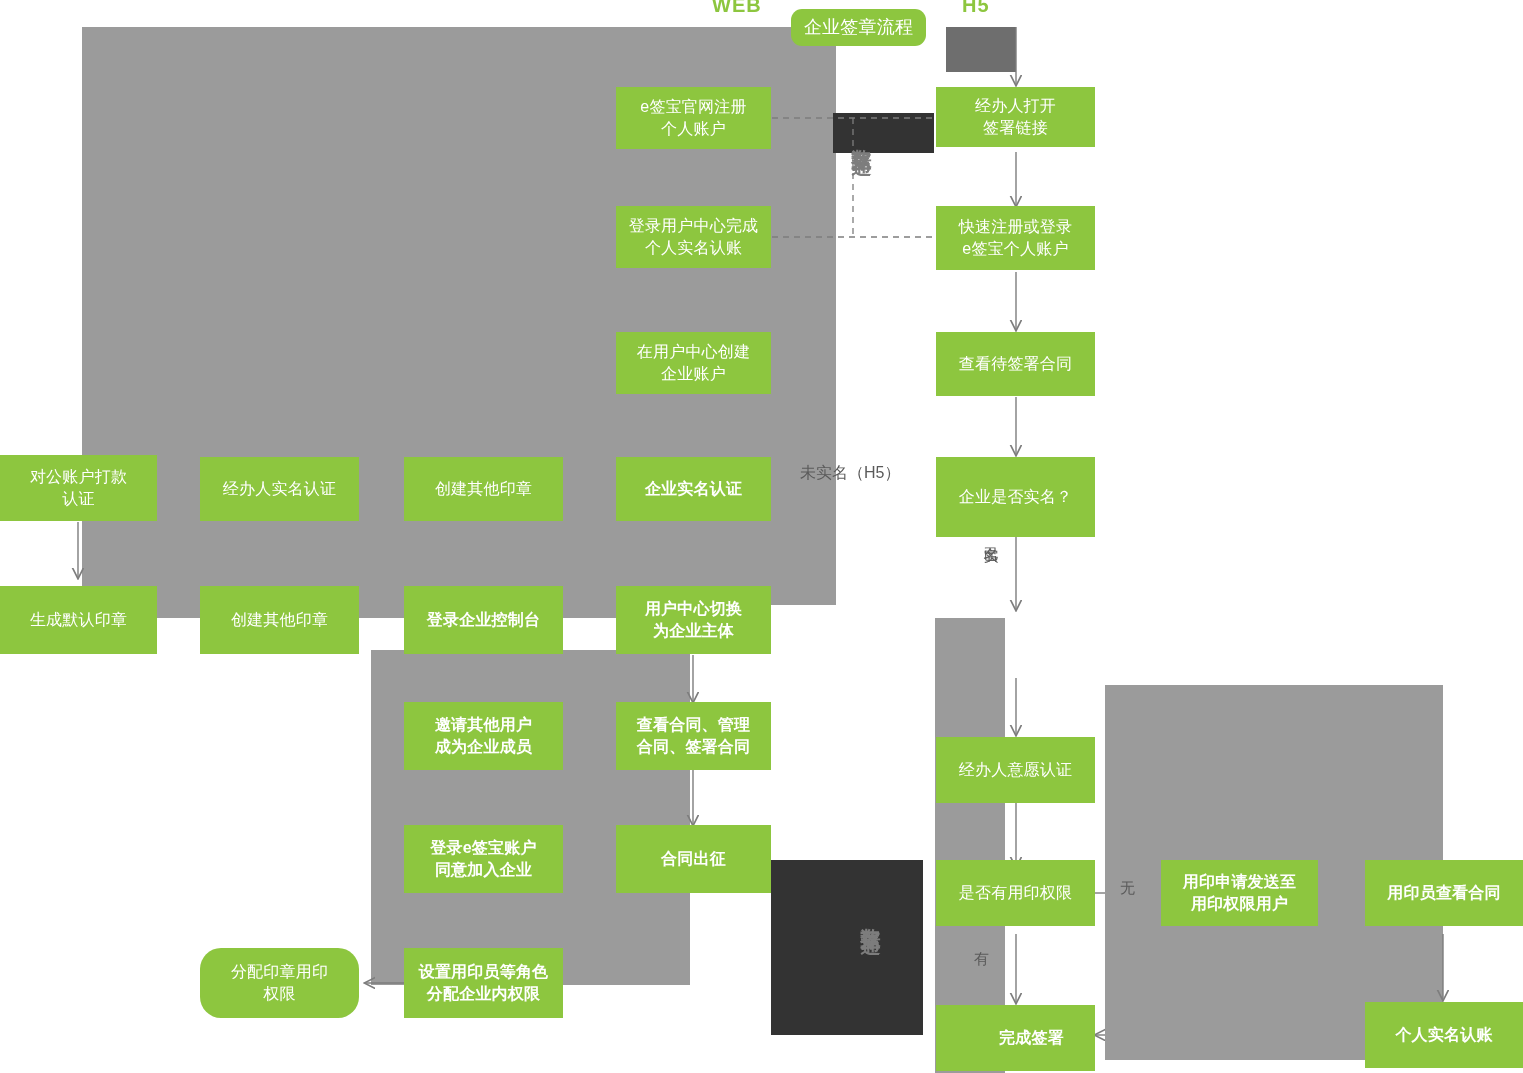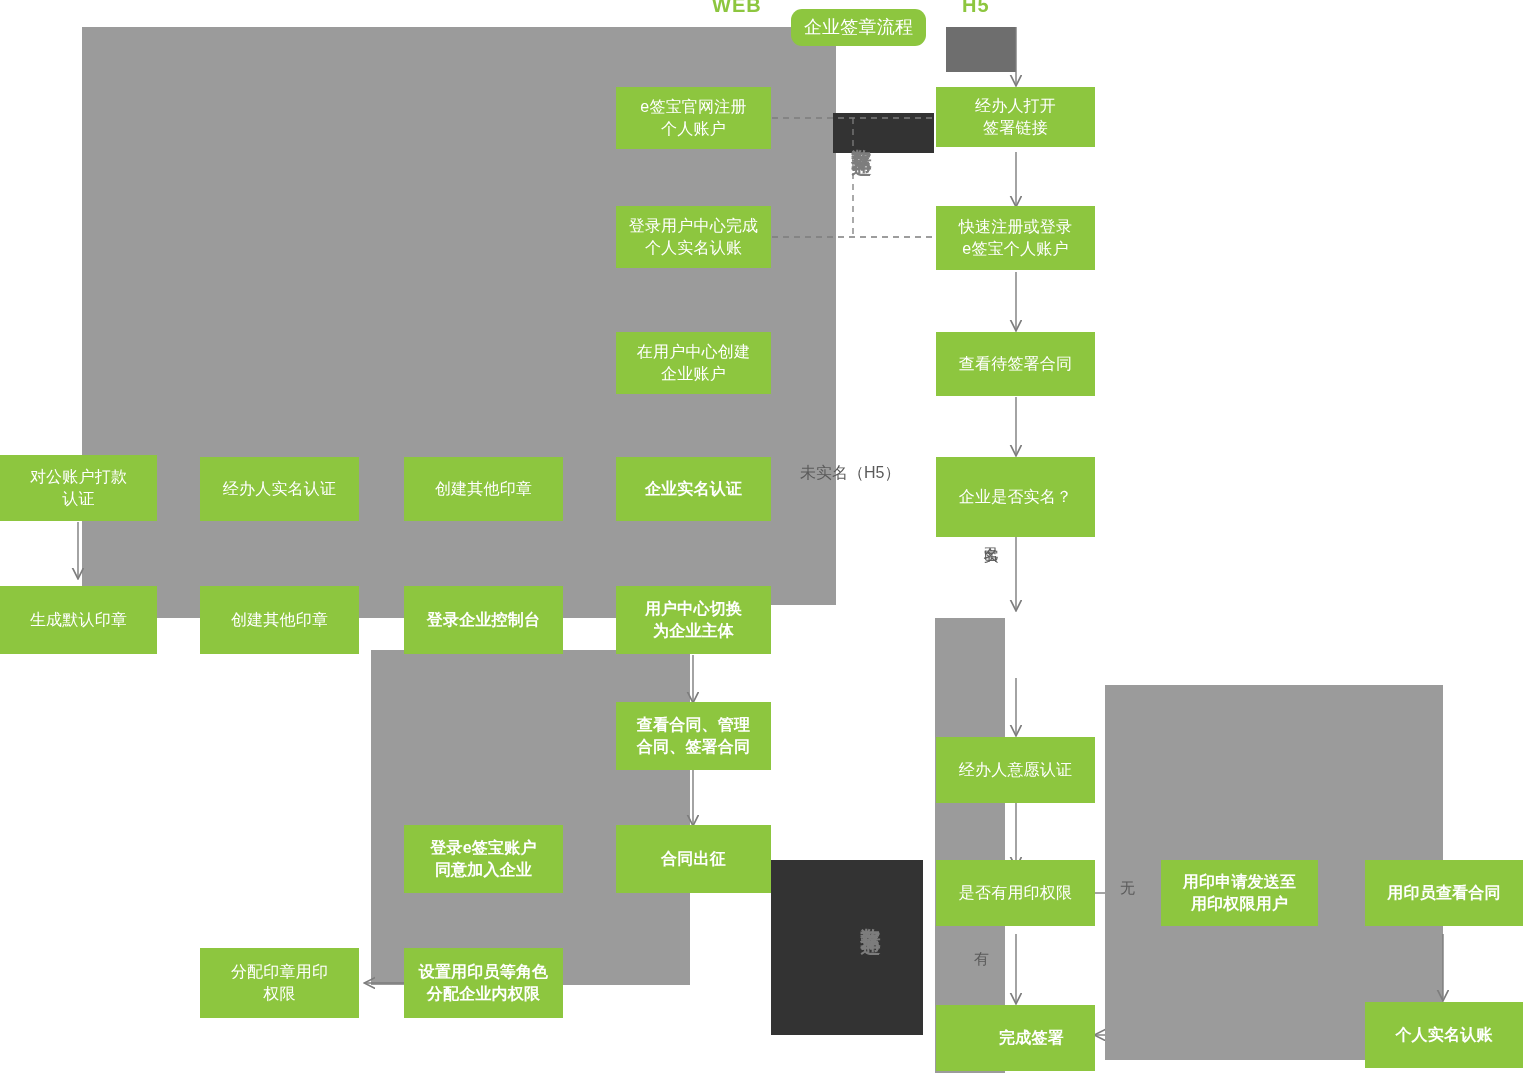--- a/index.html
+++ b/index.html
@@ -100,26 +100,27 @@
   <div class="node" style="left:616px;top:87px;width:155px;height:62px;">e签宝官网注册<br>个人账户</div>
   <div class="node" style="left:616px;top:206px;width:155px;height:62px;">登录用户中心完成<br>个人实名认账</div>
   <div class="node" style="left:616px;top:332px;width:155px;height:62px;">在用户中心创建<br>企业账户</div>
   <div class="node bold" style="left:616px;top:457px;width:155px;height:64px;">企业实名认证</div>
   <div class="node" style="left:616px;top:586px;width:155px;height:68px;font-weight:bold;">用户中心切换<br>为企业主体</div>
   <div class="node bold" style="left:616px;top:702px;width:155px;height:68px;">查看合同、管理<br>合同、签署合同</div>
   <div class="node bold" style="left:616px;top:825px;width:155px;height:68px;">合同出征</div>
 
   <div class="node" style="left:404px;top:457px;width:159px;height:64px;">创建其他印章</div>
   <div class="node bold" style="left:404px;top:586px;width:159px;height:68px;">登录企业控制台</div>
+  <div class="node bold" style="left:404px;top:702px;width:159px;height:68px;">邀请其他用户<br>成为企业成员</div>
   <div class="node bold" style="left:404px;top:825px;width:159px;height:68px;">登录e签宝账户<br>同意加入企业</div>
   <div class="node bold" style="left:404px;top:948px;width:159px;height:70px;">设置用印员等角色<br>分配企业内权限</div>
 
   <div class="node" style="left:200px;top:457px;width:159px;height:64px;">经办人实名认证</div>
   <div class="node" style="left:200px;top:586px;width:159px;height:68px;">创建其他印章</div>
-  <div class="node" style="left:200px;top:948px;width:159px;height:70px;">分配印章用印<br>权限</div>
+  <div class="node" style="left:200px;top:948px;width:159px;height:70px;border-radius:21px;">分配印章用印<br>权限</div>
 
   <div class="node" style="left:0px;top:455px;width:157px;height:66px;">对公账户打款<br>认证</div>
   <div class="node" style="left:0px;top:586px;width:157px;height:68px;">生成默认印章</div>
 
   <div class="node" style="left:936px;top:87px;width:159px;height:60px;">经办人打开<br>签署链接</div>
   <div class="node" style="left:936px;top:206px;width:159px;height:64px;">快速注册或登录<br>e签宝个人账户</div>
   <div class="node" style="left:936px;top:332px;width:159px;height:64px;">查看待签署合同</div>
   <div class="node" style="left:936px;top:457px;width:159px;height:80px;">企业是否实名？</div>
   <div class="node" style="left:936px;top:737px;width:159px;height:66px;">经办人意愿认证</div>
   <div class="node" style="left:936px;top:860px;width:159px;height:66px;">是否有用印权限</div>

